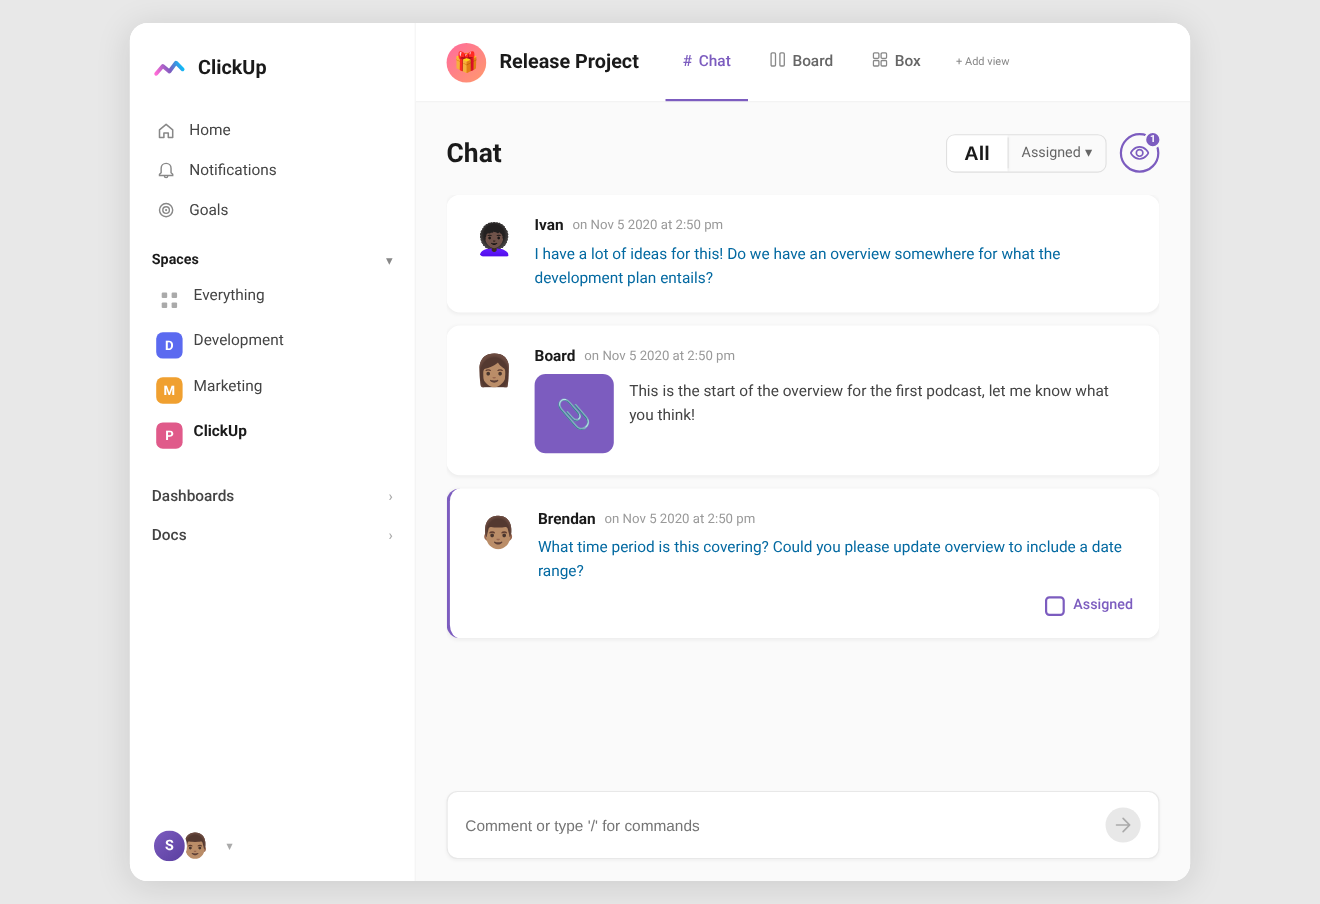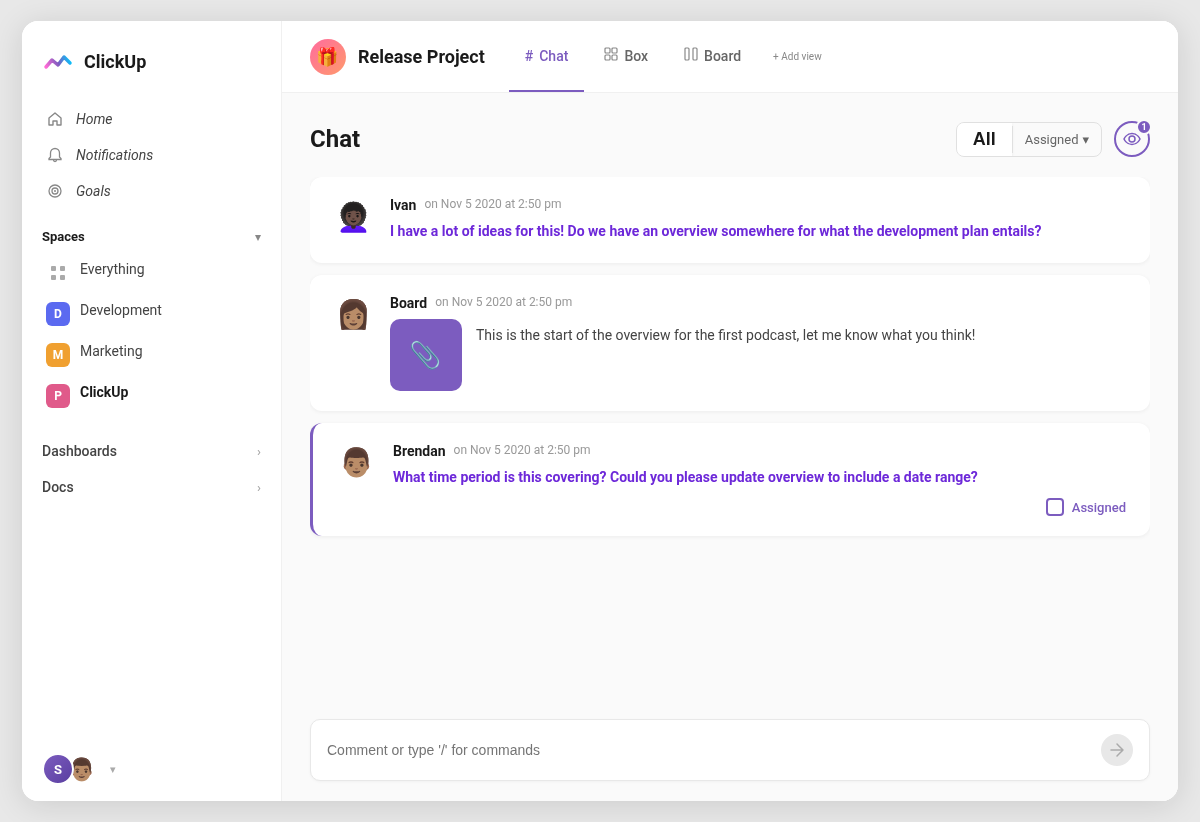--- a/index.html
+++ b/index.html
@@ -6,21 +6,21 @@
     body {
       background: #e8e8e8;
       font-family: -apple-system, BlinkMacSystemFont, 'Segoe UI', Roboto, sans-serif;
       display: flex;
       align-items: center;
       justify-content: center;
       min-height: 100vh;
       padding: 20px;
     }
     .app-container {
-      width: 1156px;
+      width: 964px;
       height: 780px;
       background: #fff;
       border-radius: 16px;
       box-shadow: 0 4px 32px rgba(0,0,0,0.12);
       display: flex;
       overflow: hidden;
     }
     
     .sidebar {
       width: 260px;
@@ -41,21 +41,20 @@
       width: 32px;
       height: 32px;
     }
     .logo-text {
       font-size: 18px;
       font-weight: 700;
       color: #1a1a1a;
     }
     .sidebar-nav {
       padding: 0 12px;
-      font-style: italic;
     }
     .nav-item {
       display: flex;
       align-items: center;
       gap: 12px;
       padding: 9px 12px;
       border-radius: 8px;
       cursor: pointer;
       color: #444;
       font-size: 14px;
@@ -364,23 +363,22 @@
       font-size: 14px;
       font-weight: 700;
       color: #1a1a1a;
     }
     .msg-time {
       font-size: 12px;
       color: #999;
     }
     .msg-text {
       font-size: 14px;
-      color: #6d28d9;
+      color: #0369a1;
       line-height: 1.55;
-      font-weight: bold;
     }
     .msg-attachment {
       display: flex;
       gap: 14px;
       align-items: flex-start;
       margin-top: 4px;
     }
     .attachment-thumb {
       width: 72px;
       height: 72px;
@@ -564,36 +562,36 @@
       <span class="project-title">Release Project</span>
 
       <div class="topbar-tabs">
         <div class="tab-item active">
           <span class="tab-icon">#</span>
           <span>Chat</span>
         </div>
         <div class="tab-item">
           <span class="tab-icon">
             <svg width="14" height="14" viewBox="0 0 14 14" fill="none">
+                <rect x="1" y="1" width="4" height="12" rx="1" stroke="#888" stroke-width="1.2"></rect>
+                <rect x="9" y="1" width="4" height="12" rx="1" stroke="#888" stroke-width="1.2"></rect>
+              </svg>
+          </span>
+          <span>Board</span>
+        </div>
+        <div class="tab-item">
+          <span class="tab-icon">
+            <svg width="14" height="14" viewBox="0 0 14 14" fill="none">
                 <rect x="1" y="1" width="5" height="5" rx="1" stroke="#888" stroke-width="1.2"></rect>
                 <rect x="8" y="1" width="5" height="5" rx="1" stroke="#888" stroke-width="1.2"></rect>
                 <rect x="1" y="8" width="5" height="5" rx="1" stroke="#888" stroke-width="1.2"></rect>
                 <rect x="8" y="8" width="5" height="5" rx="1" stroke="#888" stroke-width="1.2"></rect>
               </svg>
           </span>
           <span>Box</span>
-        </div>
-        <div class="tab-item">
-          <span class="tab-icon">
-            <svg width="14" height="14" viewBox="0 0 14 14" fill="none">
-                <rect x="1" y="1" width="4" height="12" rx="1" stroke="#888" stroke-width="1.2"></rect>
-                <rect x="9" y="1" width="4" height="12" rx="1" stroke="#888" stroke-width="1.2"></rect>
-              </svg>
-          </span>
-          <span>Board</span>
         </div>
         <div class="add-view-btn">
           <span>+ Add view</span>
         </div>
       </div>
     </header>
 
     <div class="chat-area">
       <div class="chat-header">
         <h1 class="chat-title">Chat</h1>

